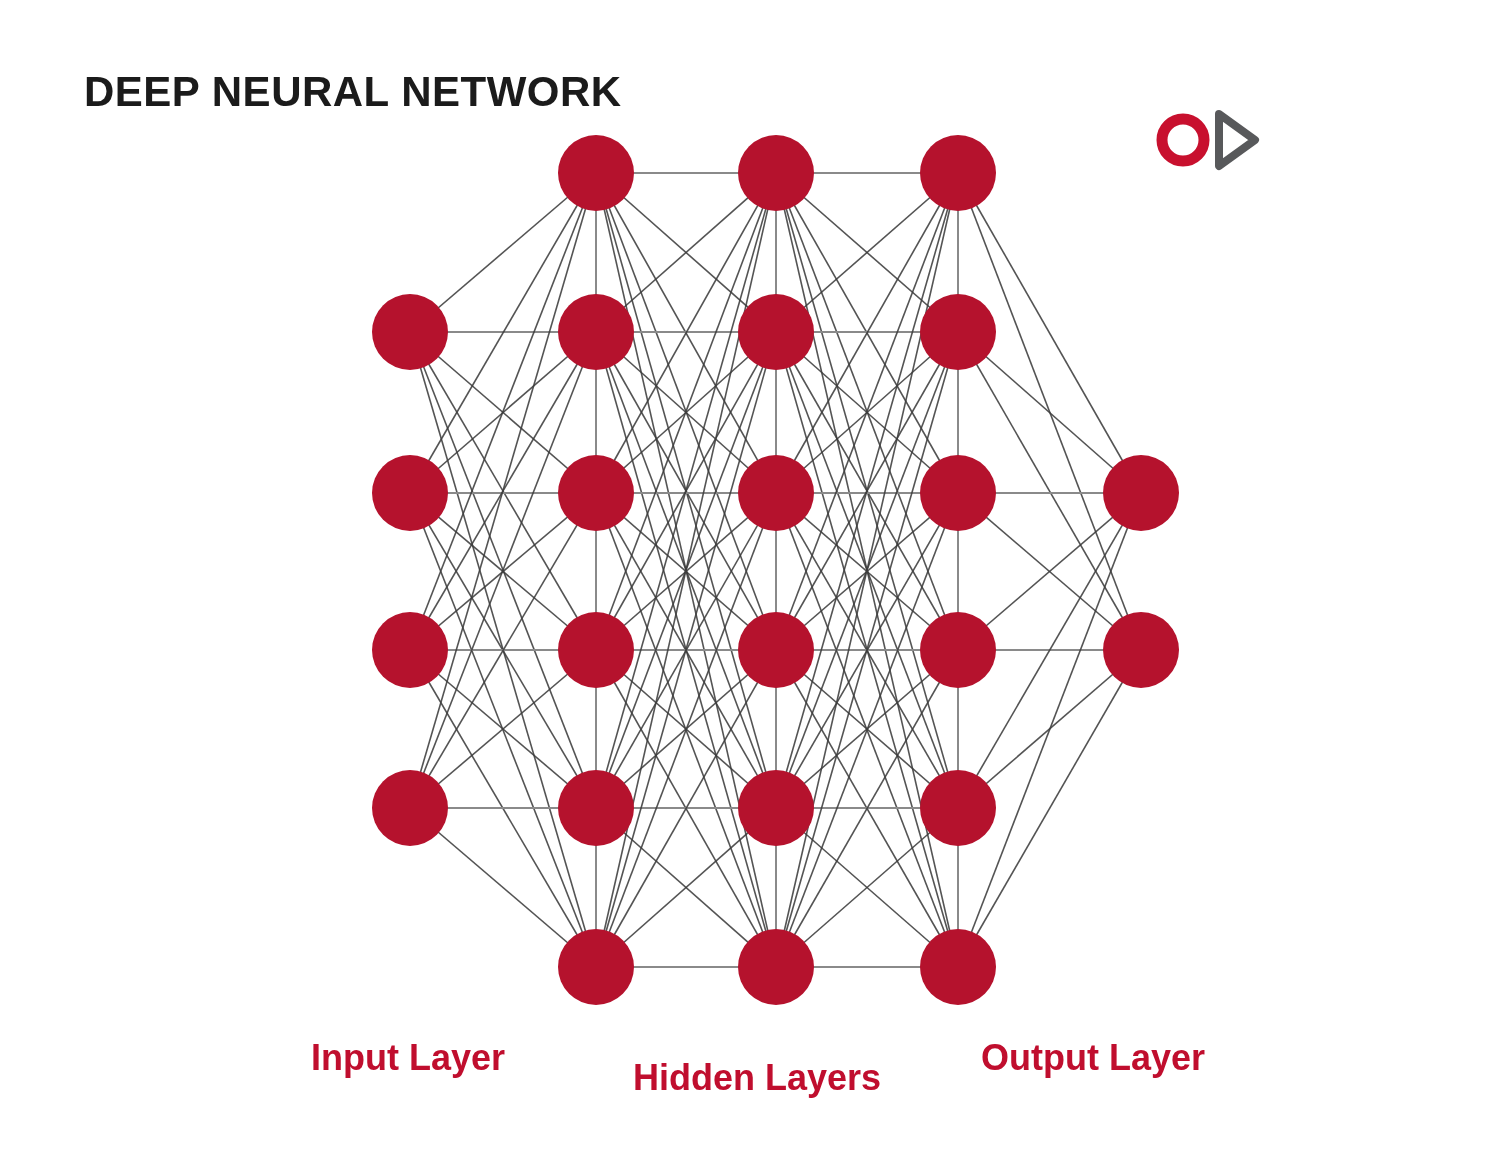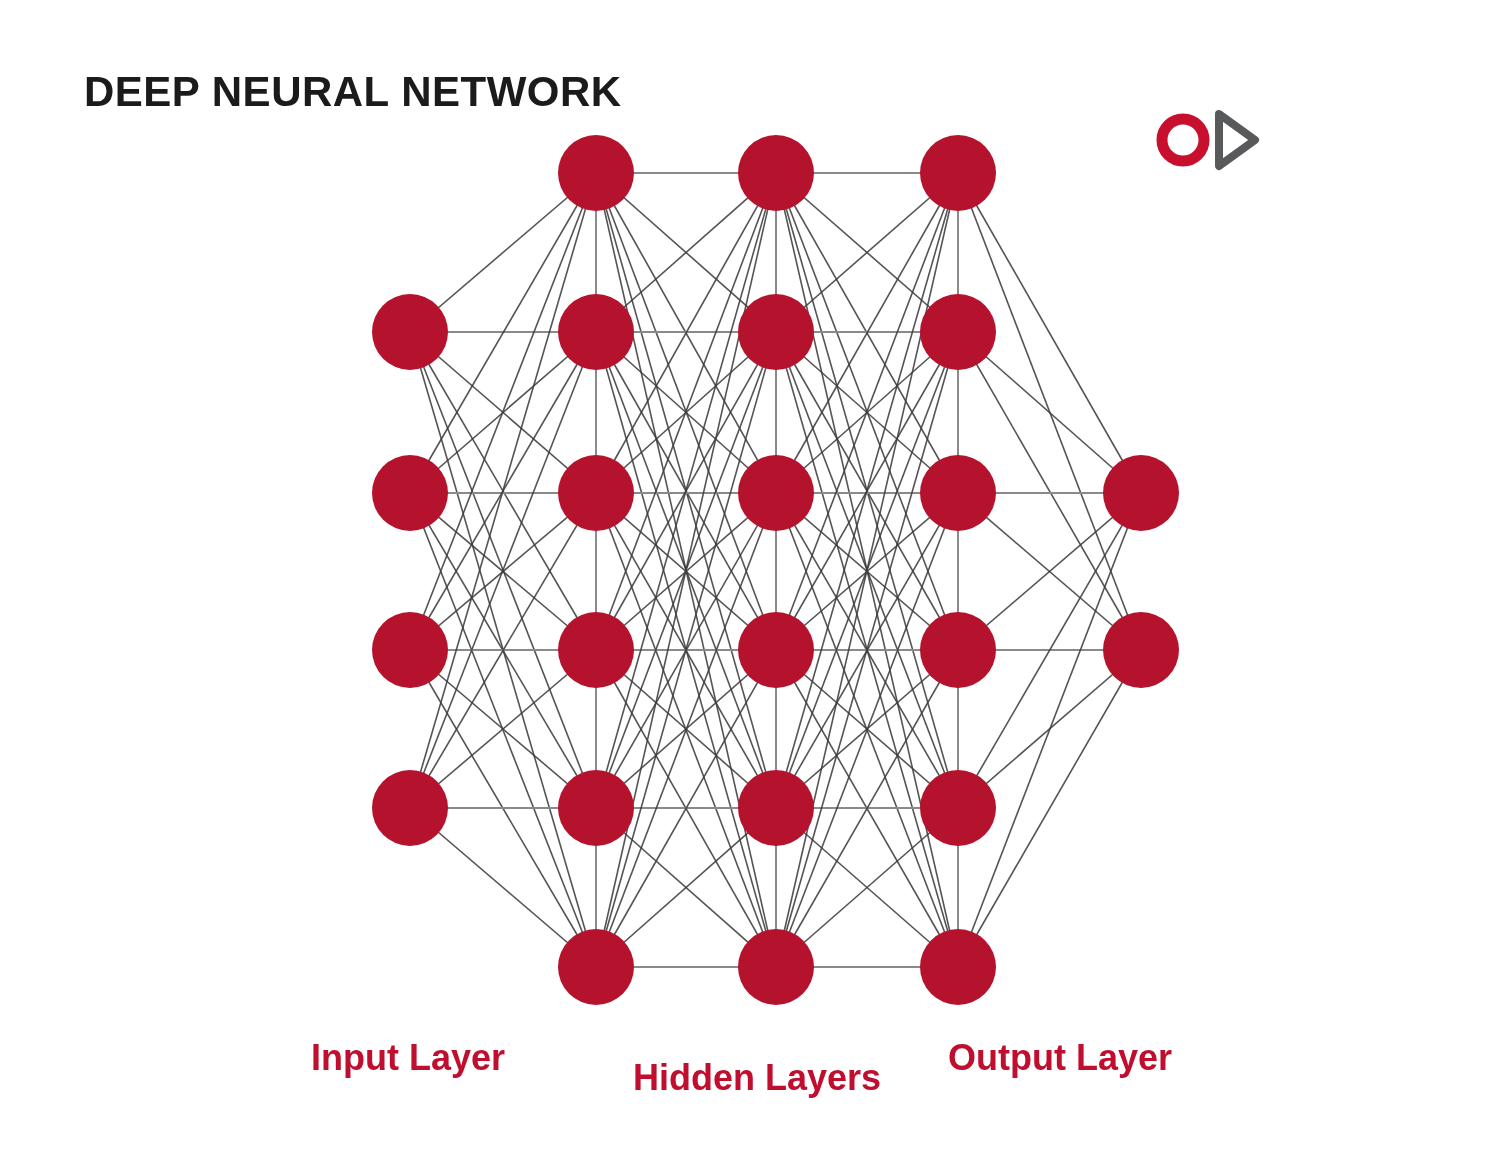--- a/index.html
+++ b/index.html
@@ -203,15 +203,15 @@
 
   <svg class="logo" viewBox="0 0 115 70" xmlns="http://www.w3.org/2000/svg">
     <circle id="logo-ring" cx="33" cy="34" r="21" fill="none" stroke-width="11" stroke="#C8102E"></circle>
     <path id="logo-arrow" d="M 69 8 L 105 34 L 69 60 Z" fill="none" stroke-width="8" stroke-linejoin="round" stroke-linecap="round" stroke="#58595B"></path>
   </svg>
 
   <div class="layer-label" style="left: 408px; color: rgb(192, 14, 46);">Input Layer</div>
 
   <div class="layer-label" style="left: 757px; color: rgb(192, 14, 46); margin-top: 20px;">Hidden Layers</div>
 
-  <div class="layer-label" style="left: 1060px; color: rgb(192, 14, 46); text-align: right;">Output Layer</div>
+  <div class="layer-label" style="left: 1093px; color: rgb(192, 14, 46); text-align: right;">Output Layer</div>
 
 </div>
 
 </body></html>

